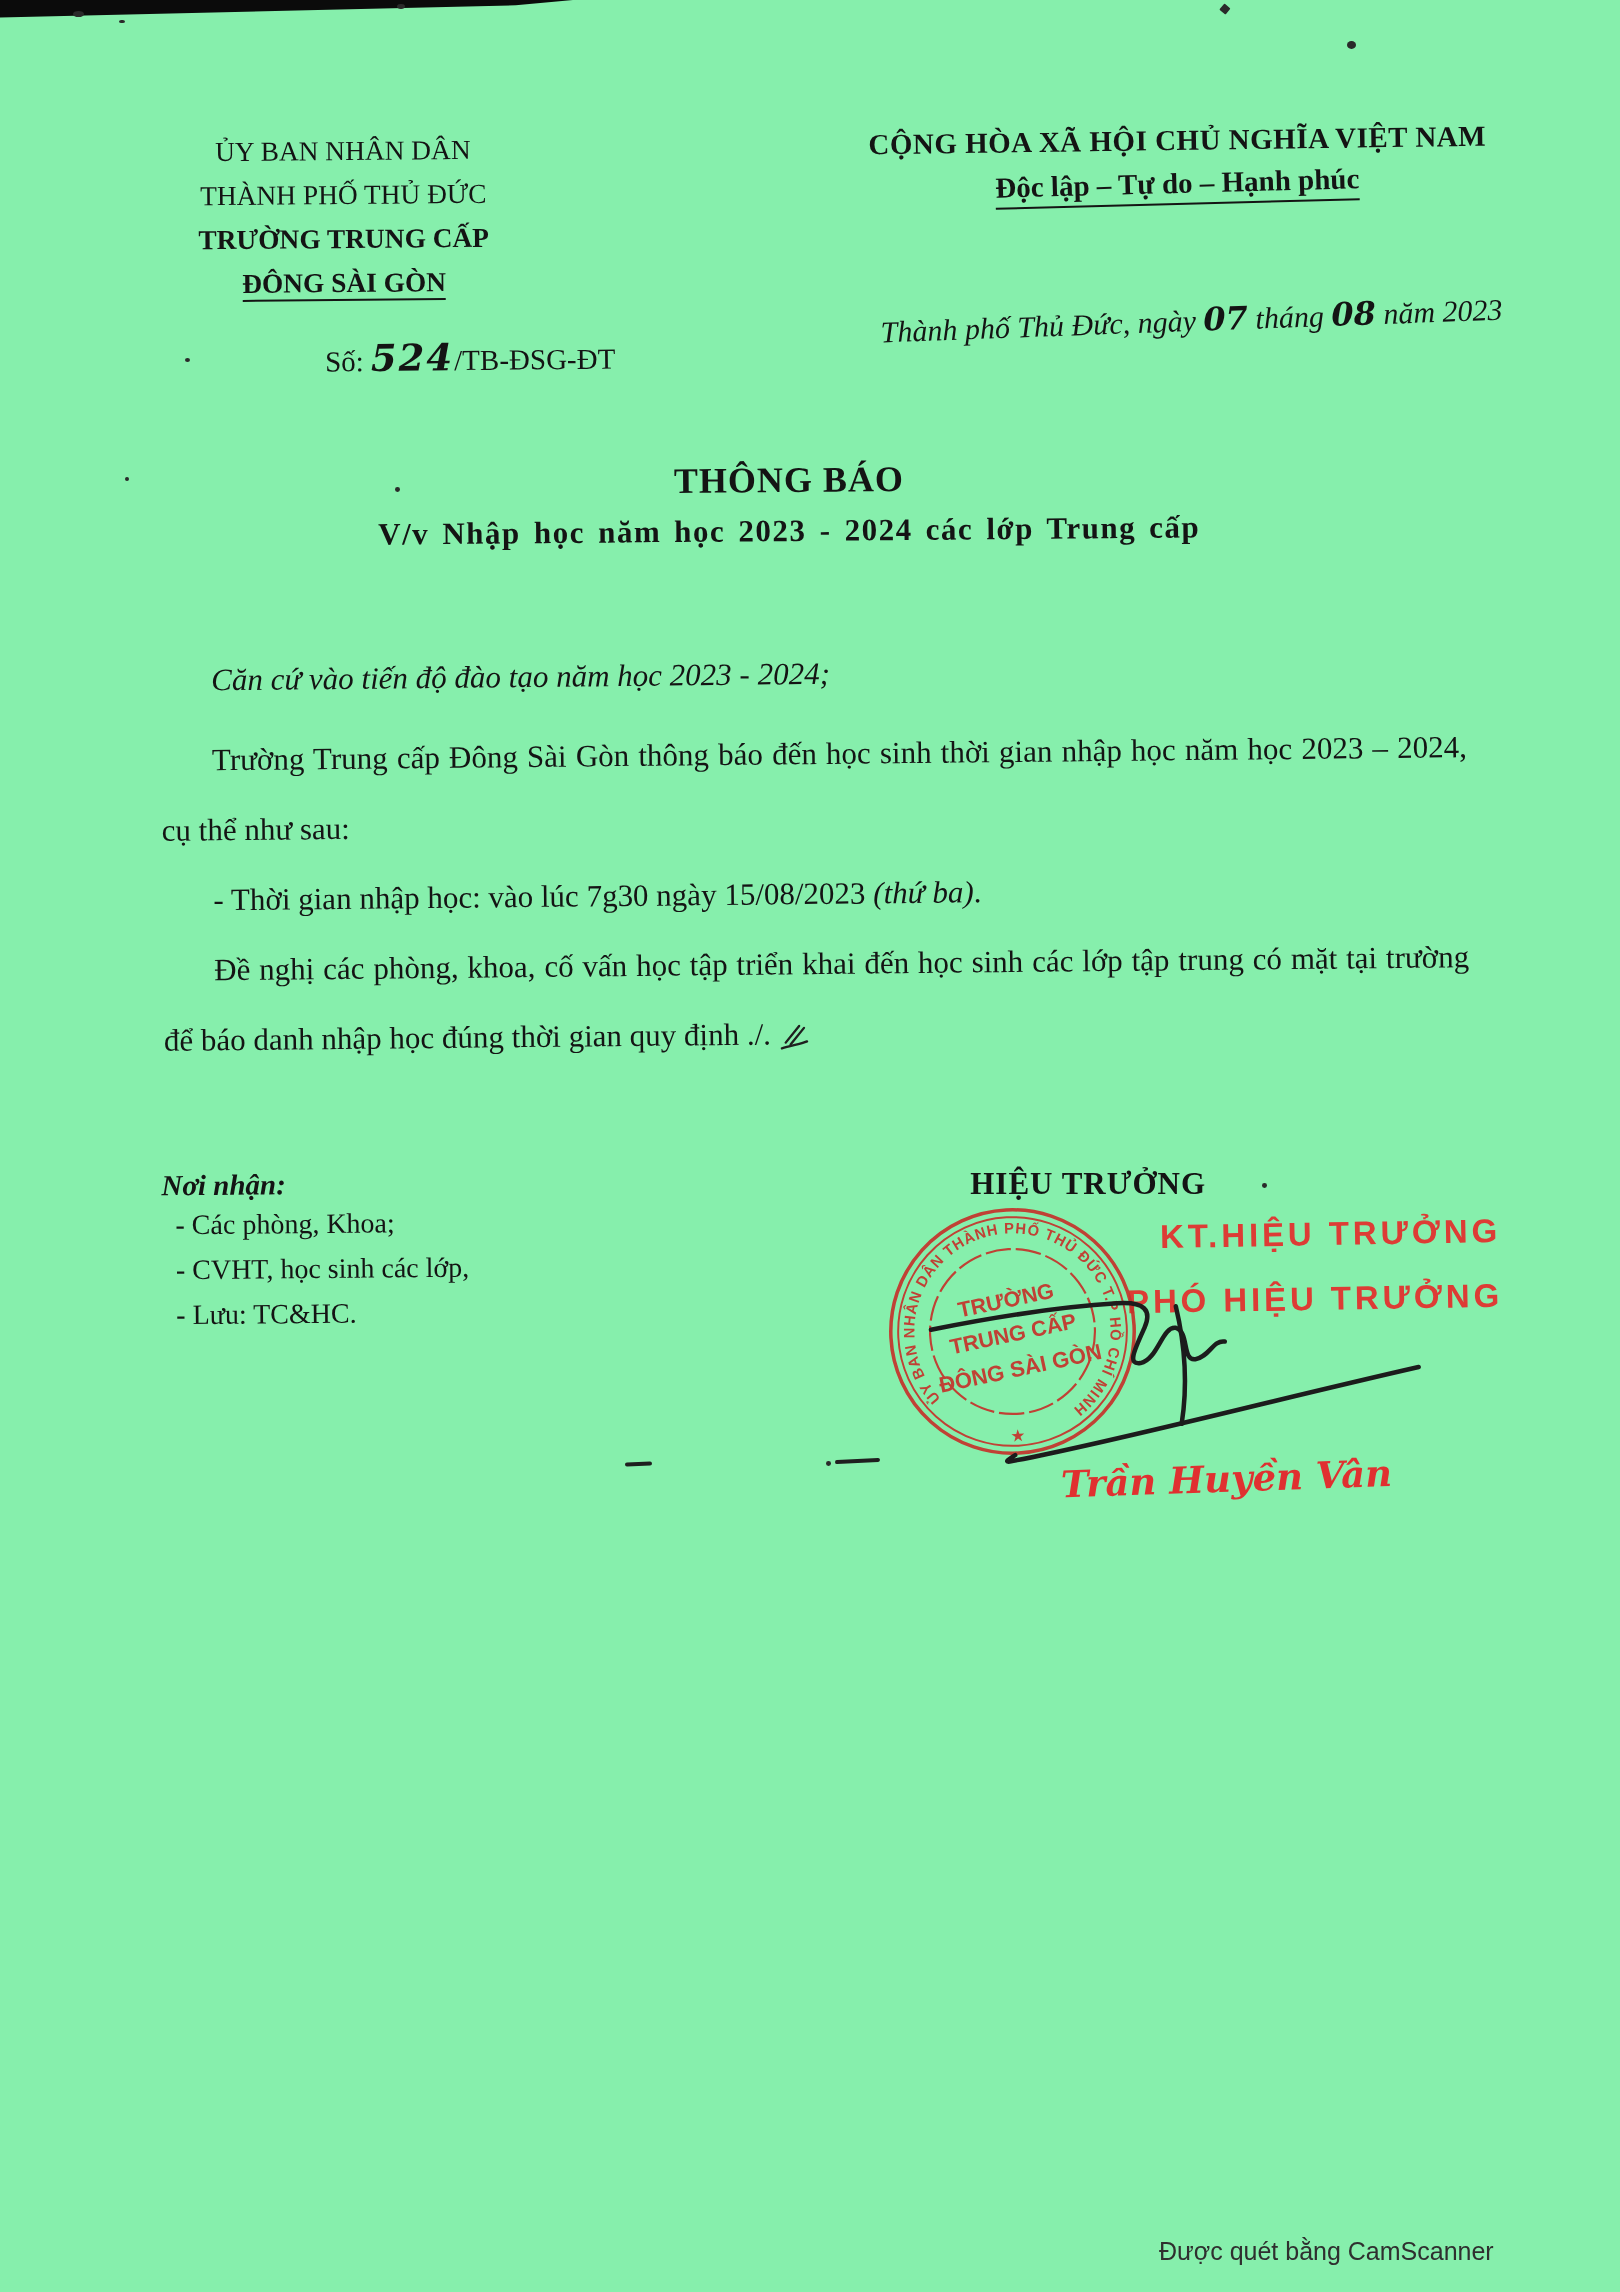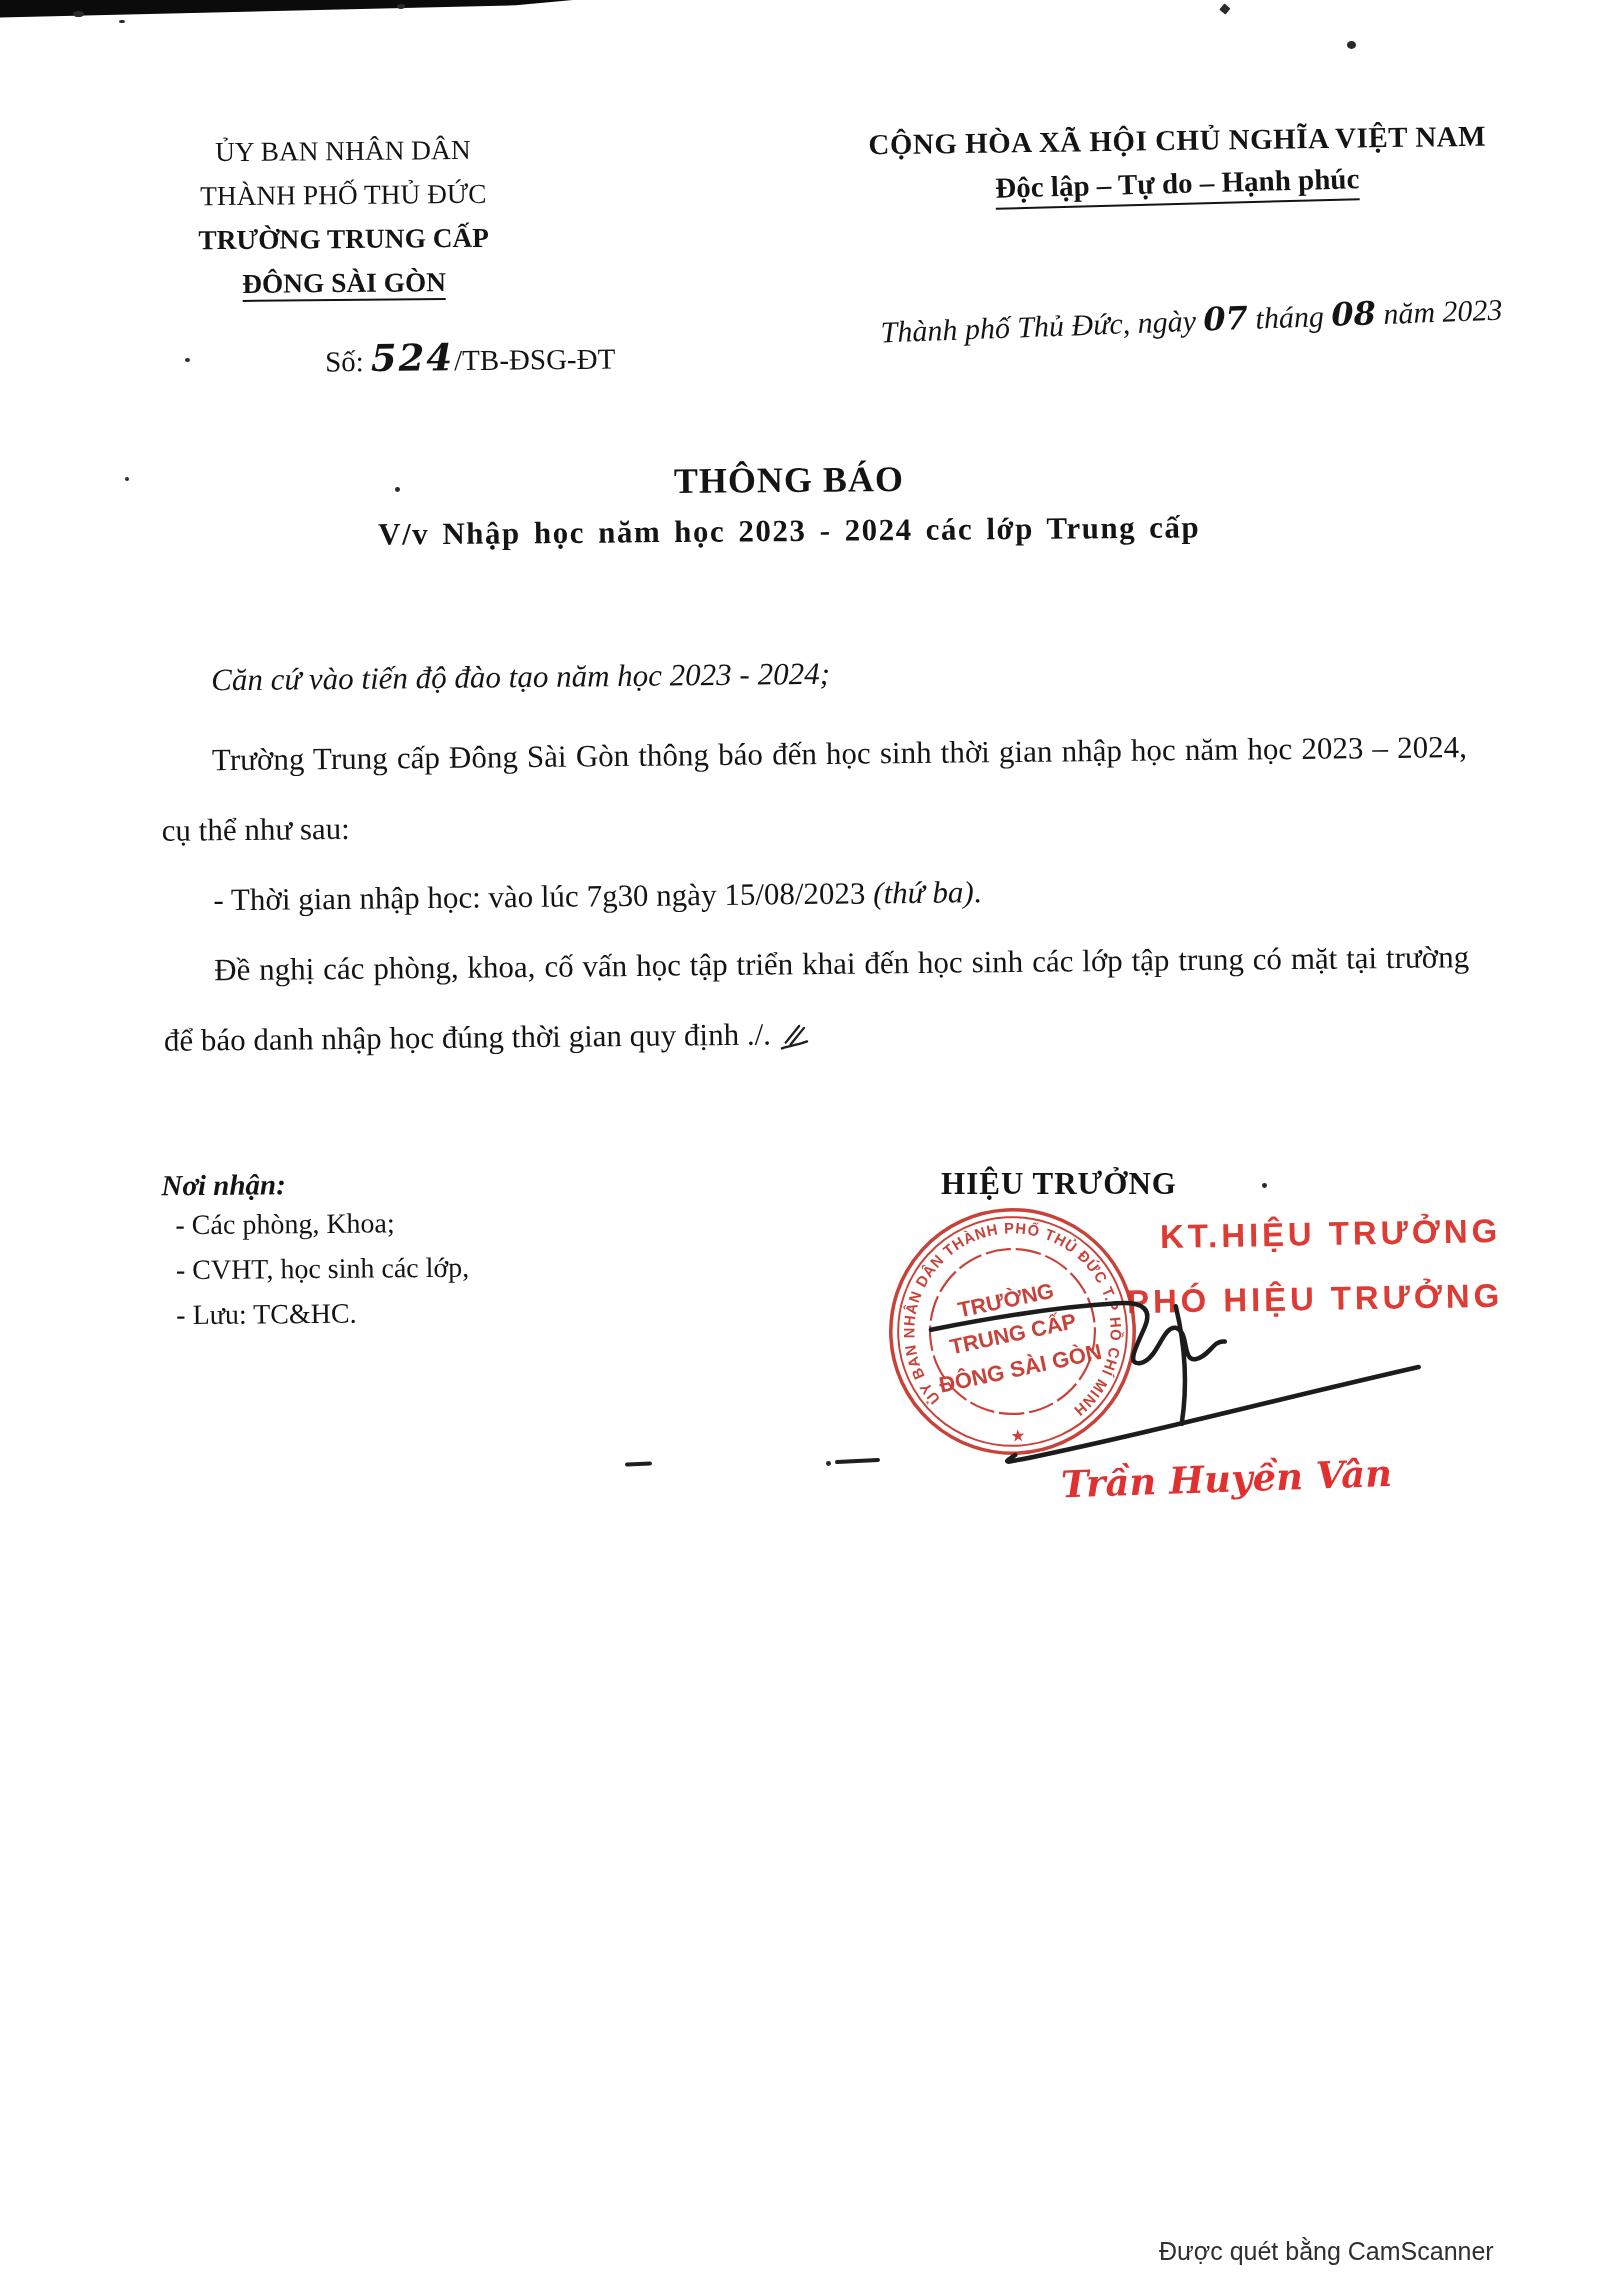--- a/index.html
+++ b/index.html
@@ -1,18 +1,18 @@
 <!DOCTYPE html>
 <html lang="vi"><head>
 <meta charset="utf-8">
 <style>
   html,body{margin:0;padding:0;background:#e8e8e8;}
   .page{
     position:relative;width:1620px;height:2293px;margin:0 auto;
-    background:#ffffff;overflow:hidden;
+    background:#86efac;overflow:hidden;
     font-family:"Liberation Serif",serif;color:#141414;
   }
   
   .wedge{position:absolute;left:0;top:0;width:573px;height:17.6px;background:#0b0b0b;
     clip-path:polygon(0 0,100% 0,90% 30%,0 100%);}
   .speck{position:absolute;background:#2a2a2a;border-radius:50%;}
   .dash{position:absolute;background:#1f1f1f;border-radius:2px;}
 
   
   .header-left{position:absolute;left:172px;top:129px;width:343px;text-align:center;
@@ -43,21 +43,21 @@
   .p-italic{font-style:italic;text-align:left !important;margin-bottom:9.8px !important;}
   .p-left{text-align:left !important;}
   .squiggle{display:inline-block;vertical-align:-7.8px;margin-left:5.9px;}
 
   
   .recipients{position:absolute;left:162px;top:1168px;transform:rotate(-0.5deg);}
   .recipients-label{font-weight:bold;font-style:italic;font-size:29px;}
   .recipient-item{font-size:28px;line-height:45px;margin-left:13.7px;}
 
   
-  .signer-title{position:absolute;left:912px;top:1166px;width:294px;text-align:center;
+  .signer-title{position:absolute;left:912px;top:1166px;width:294px;text-align:right;
     font-weight:bold;font-size:31px;letter-spacing:1px;}
   .stamp-red-line{position:absolute;color:#dd3c35;font-family:"Liberation Sans",sans-serif;
     font-weight:bold;letter-spacing:3.9px;font-size:33px;white-space:nowrap;}
   .red1{left:1160px;top:1215px;transform:rotate(-1deg);}
   .red2{left:1127px;top:1280px;transform:rotate(-1deg);}
   .stamp-wrap{position:absolute;left:880px;top:1199px;width:265px;height:265px;transform:rotate(-3deg);opacity:0.93;}
   .sig-wrap{position:absolute;left:882px;top:1269px;width:568px;height:196px;}
   .signer-name{position:absolute;left:1061px;top:1457px;width:314px;text-align:center;
     color:#e03030;font-family:"DejaVu Serif",serif;font-style:italic;font-weight:700;
     font-size:37px;transform:rotate(-2deg);white-space:nowrap;}

